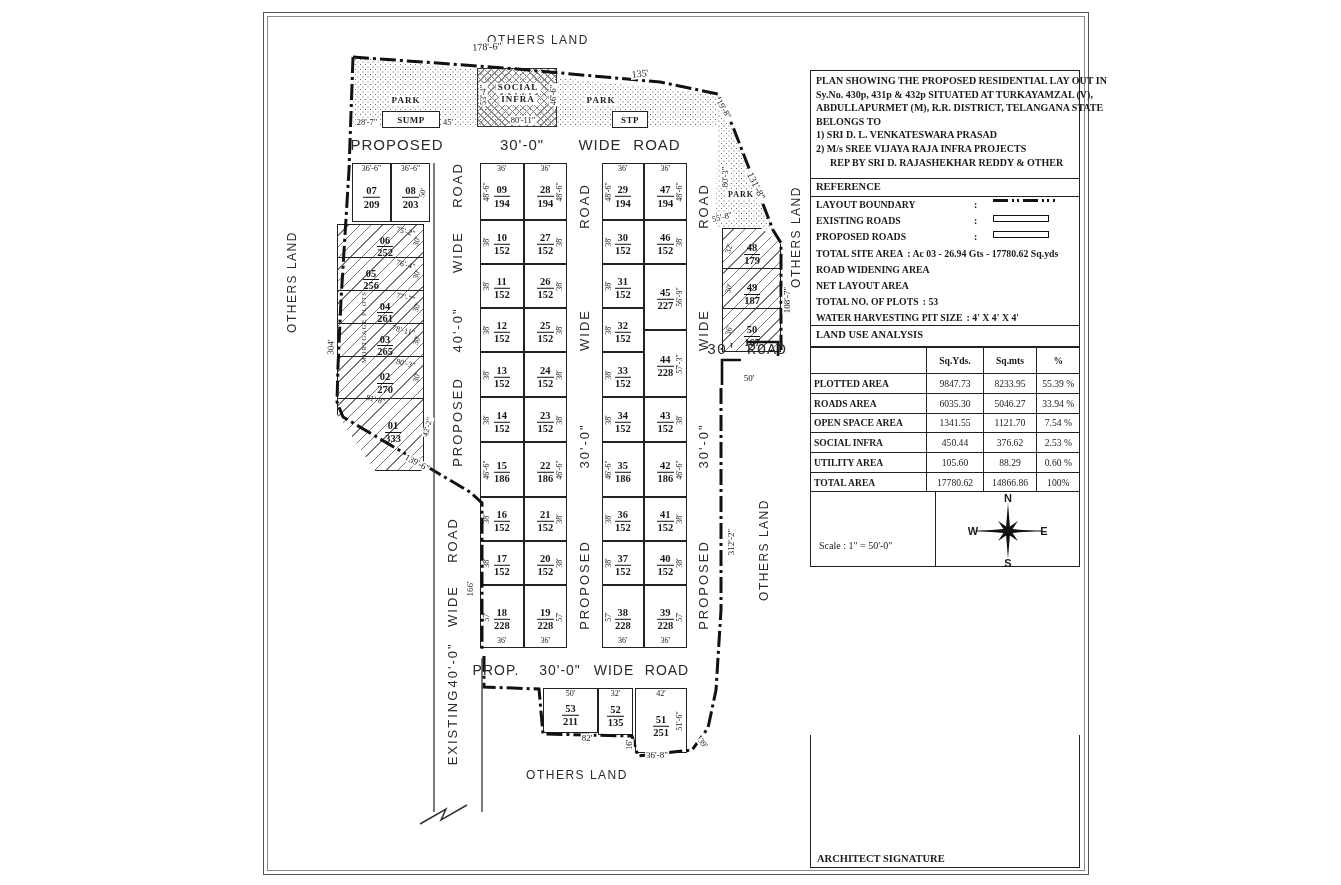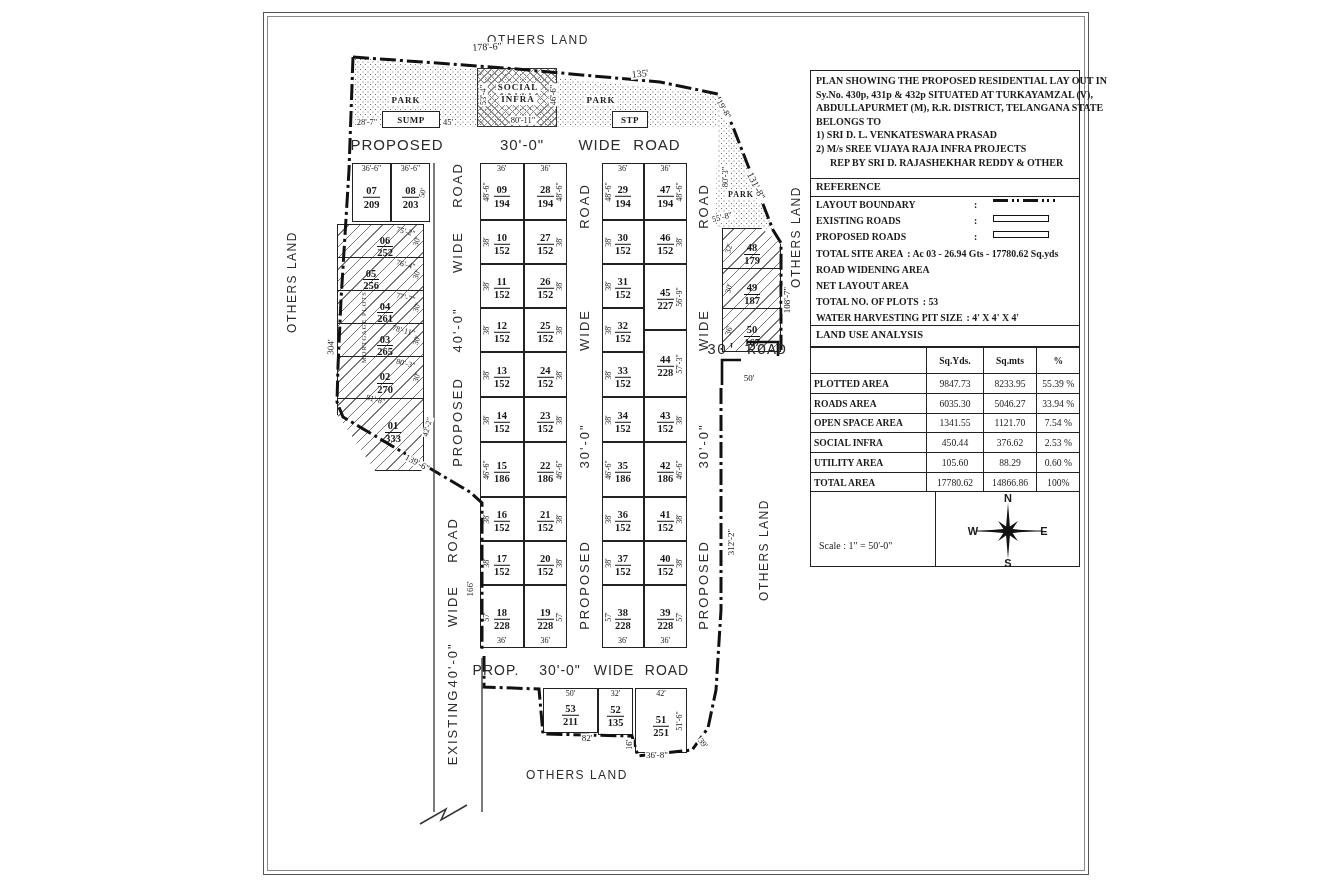--- a/index.html
+++ b/index.html
@@ -170,20 +170,23 @@
       <svg width="74" height="72" viewBox="0 0 74 72">
         <line x1="6" y1="37" x2="70" y2="37" stroke="#111" stroke-width="1.2"></line>
         <path fill="#111" d="M37,9 L38.9,32.4 L46.9,27.1 L41.6,35.1 L65,37 L41.6,38.9 L46.9,46.9 L38.9,41.6 L37,65 L35.1,41.6 L27.1,46.9 L32.4,38.9 L9,37 L32.4,35.1 L27.1,27.1 L35.1,32.4 Z"></path>
       </svg>
       <span class="cdir" style="left:37px;top:4px">N</span>
       <span class="cdir" style="left:37px;top:69px">S</span>
       <span class="cdir" style="left:2px;top:37px">W</span>
       <span class="cdir" style="left:73px;top:37px">E</span>
     </div>
   </div>
+  <div class="tb-sec" id="tb-arch">
+    <span class="sign-label">ARCHITECT SIGNATURE</span>
+  </div>
 
   <div id="park-top"></div>
   <div id="park-right"></div>
   <div id="social-infra"></div>
   <div id="left-block">
       <div class="lrow bb" style="top: 0px; height: 33px;">
         <div class="lfrac" style="left: 30px; top: 4.5px; width: 34px;"><div class="fnum">06</div><div class="farea">252</div></div>
         <div class="slant" style="right: 8px; top: 2px;">75'-2"</div>
         <div style="position: absolute; right: 2px; top: 11.5px; font-size: 8px; transform: rotate(-70deg);">30'</div>
       </div>

